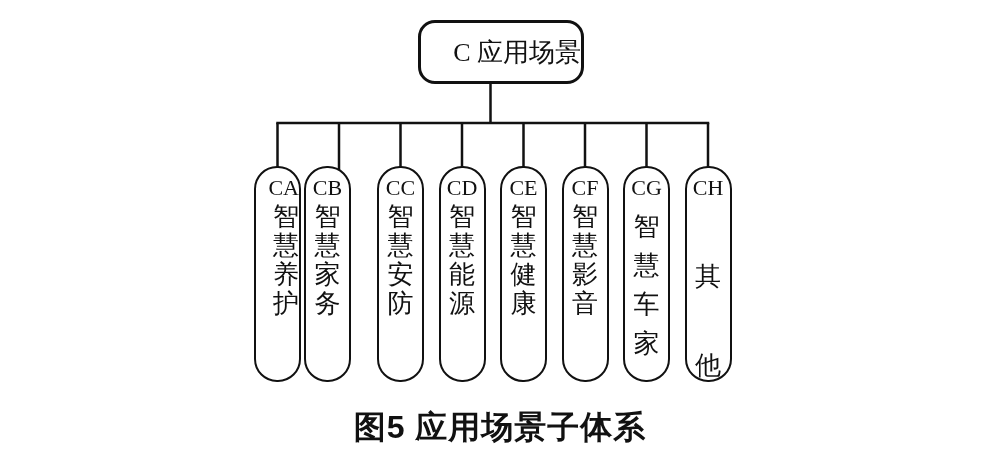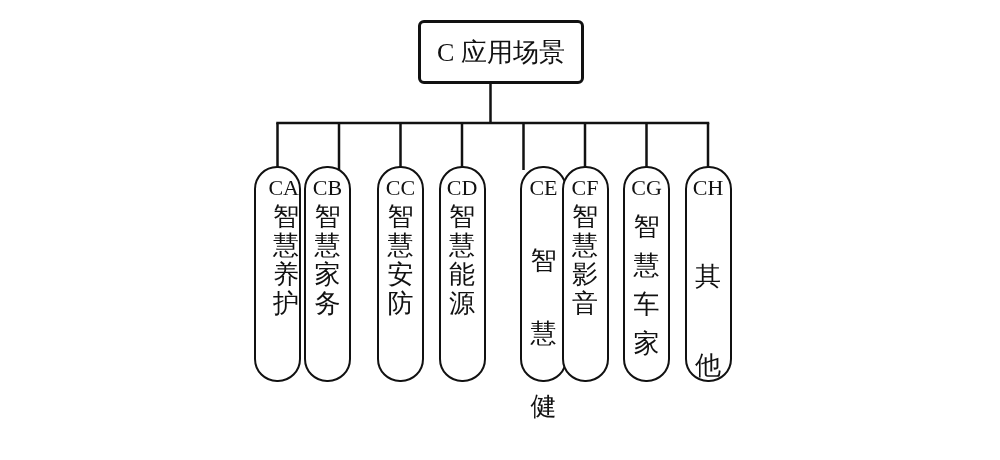--- a/index.html
+++ b/index.html
@@ -23,25 +23,25 @@
     height: 460px;
   }
   .root-node {
     position: absolute;
     left: 418px;
     top: 20px;
     width: 166px;
     height: 64px;
     box-sizing: border-box;
     border: 3px solid #111111;
-    border-radius: 6px;
+    border-radius: 17px;
     background: #ffffff;
     display: flex;
     align-items: center;
-    justify-content: center;
+    justify-content: flex-end;
     z-index: 2;
   }
   .root-node .root-label {
     font-size: 26px;
     color: #111111;
     white-space: nowrap;
   }
   .pill {
     position: absolute;
     top: 166px;
@@ -123,21 +123,21 @@
         <span class="char">安</span>
         <span class="char">防</span>
       </div>
       <div class="pill" style="left: 438.5px;">
         <span class="code">CD</span>
         <span class="char">智</span>
         <span class="char">慧</span>
         <span class="char">能</span>
         <span class="char">源</span>
       </div>
-      <div class="pill" style="left: 520px; gap: 44px;">
+      <div class="pill" style="left: 500px;">
         <span class="code">CE</span>
         <span class="char">智</span>
         <span class="char">慧</span>
         <span class="char">健</span>
         <span class="char">康</span>
       </div>
       <div class="pill" style="left: 561.5px;">
         <span class="code">CF</span>
         <span class="char">智</span>
         <span class="char">慧</span>
@@ -151,13 +151,14 @@
         <span class="char">车</span>
         <span class="char">家</span>
       </div>
       <div class="pill" style="left: 684.5px; justify-content: space-between;">
         <span class="code">CH</span>
         <span class="char">其</span>
         <span class="char">他</span>
       </div>
     </div>
 
+  <div class="caption">图5 应用场景子体系</div>
 </div>
 
 </body></html>

